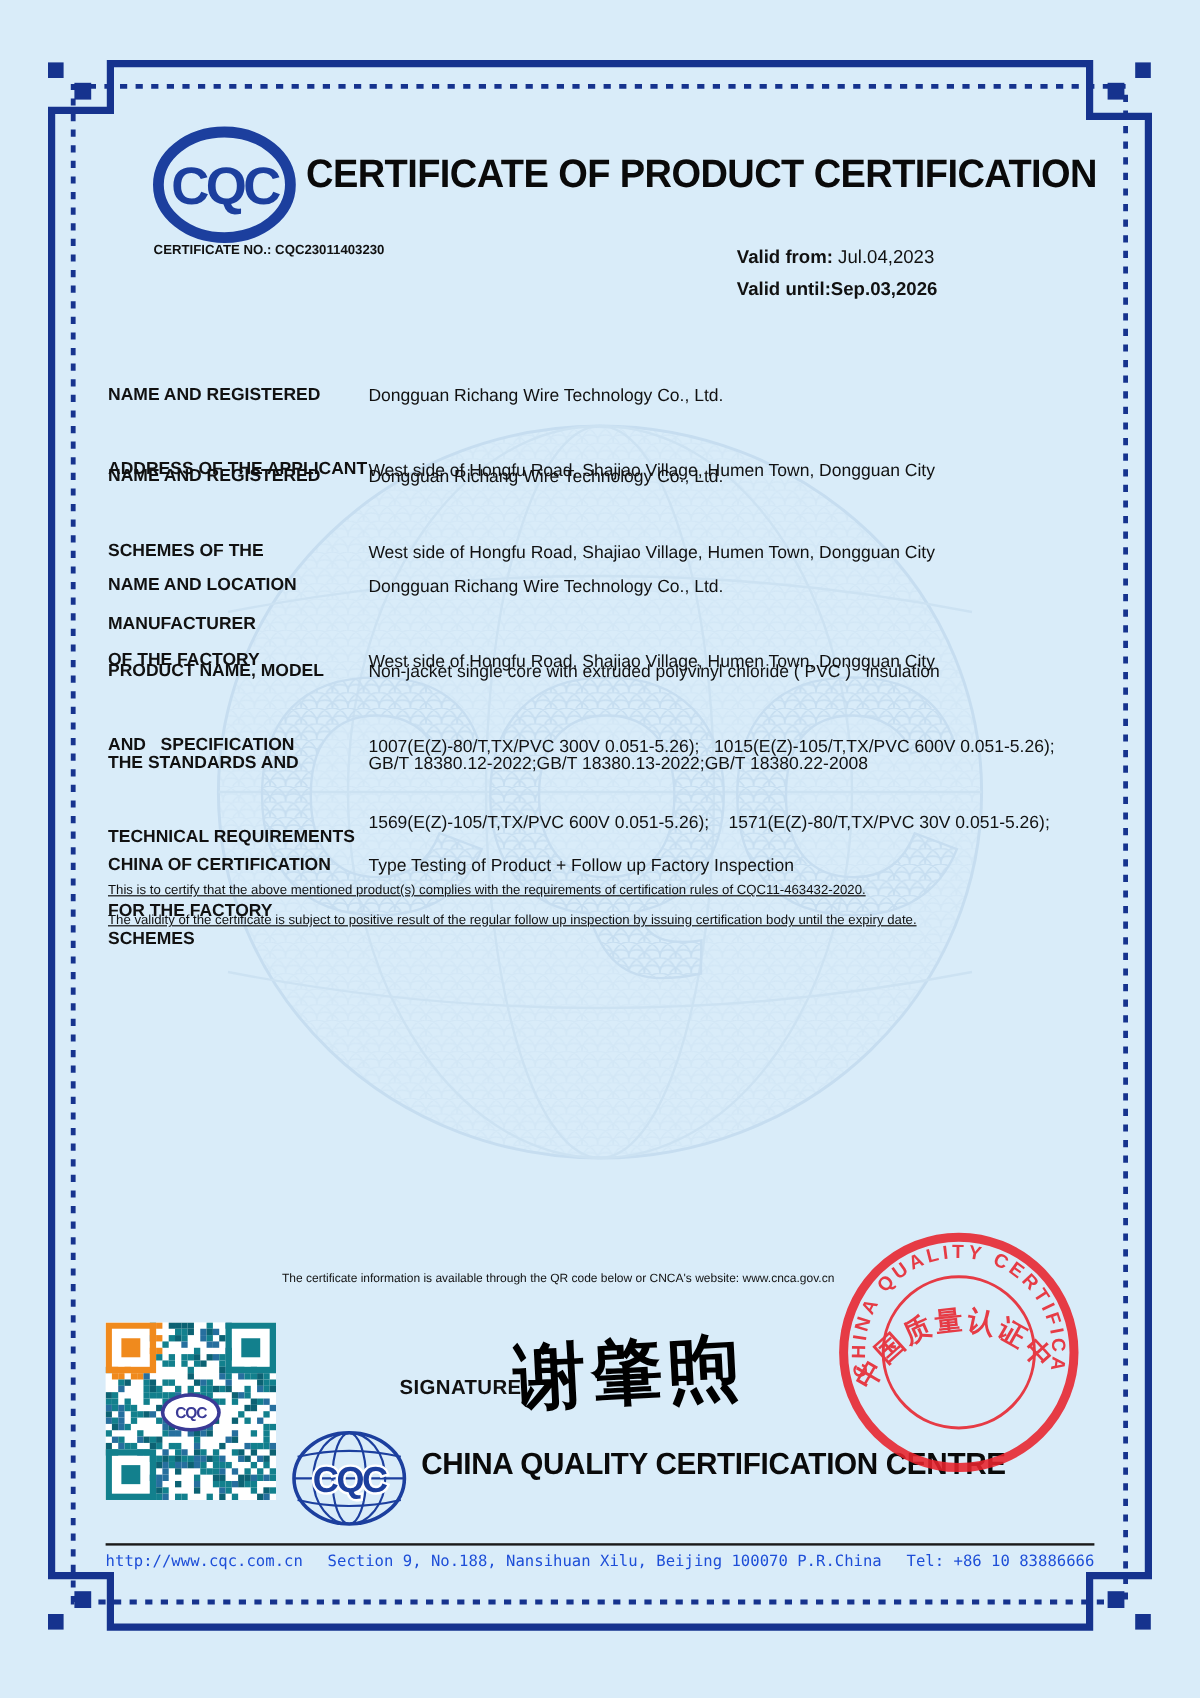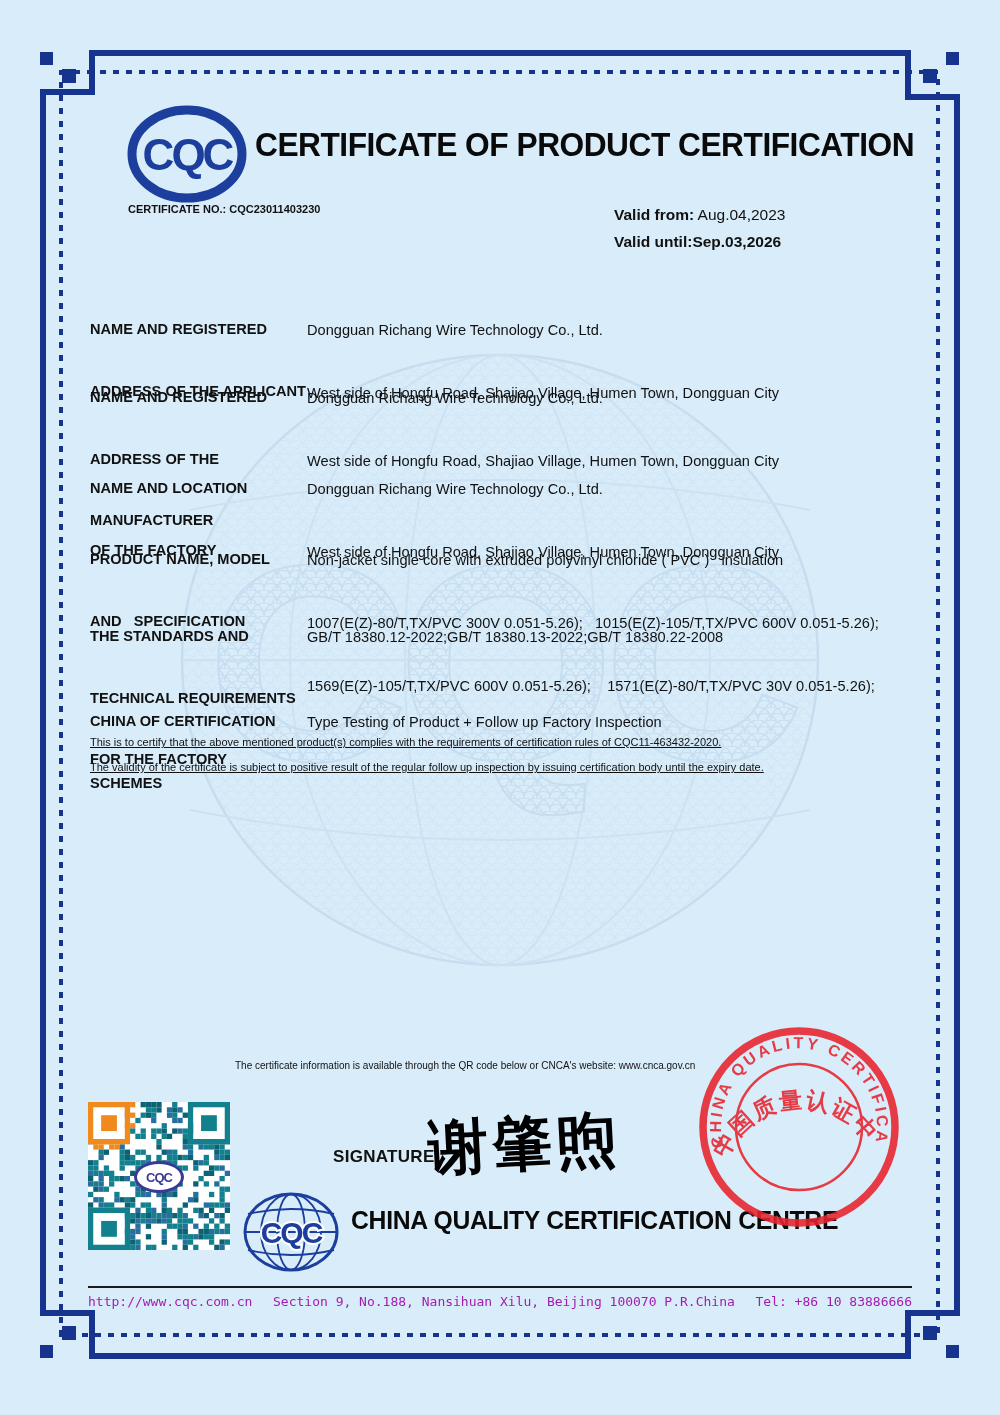--- a/index.html
+++ b/index.html
@@ -47,21 +47,21 @@
     position:absolute;left:351px;top:1206px;z-index:2;
     font-size:25.5px;font-weight:bold;color:#0a0a0a;letter-spacing:-.3px;
     transform:scaleX(.97);transform-origin:left center;white-space:nowrap;
   }
   
   .stamp{position:absolute;left:677px;top:1005px;z-index:6;opacity:.88;}
   
   .footer-rule{position:absolute;left:88px;top:1286px;width:824px;height:2px;background:#1a1a1a;z-index:2;}
   .footer{
     position:absolute;left:88px;top:1294px;width:824px;display:flex;z-index:2;
-    justify-content:space-between;font-family:"DejaVu Sans Mono",monospace;font-size:13px;color:#a21caf;align-items:flex-end;
+    justify-content:space-between;font-family:"DejaVu Sans Mono",monospace;font-size:13px;color:#1d4ed8;align-items:flex-end;
   }
 </style>
 </head>
 <body>
 
 <div class="page">
 
   <svg class="border-svg" width="1000" height="1415" viewBox="0 0 1000 1415">
     <path d="M92 53 H908 V97 H957 V1313 H908 V1356 H92 V1313 H43 V92 H92 Z" fill="none" stroke="#16338e" stroke-width="6"></path>
     <rect x="61" y="72" width="877" height="1263" fill="none" stroke="#16338e" stroke-width="4" stroke-dasharray="6 7"></rect>
@@ -95,39 +95,39 @@
     <ellipse cx="61" cy="50" rx="55" ry="44" fill="none" stroke="#1c3f9e" stroke-width="9"></ellipse>
     <text x="61" y="66" text-anchor="middle" font-family="Liberation Sans, sans-serif" font-weight="bold" font-size="44" letter-spacing="-3" fill="#1c3f9e">CQC</text>
   </svg>
   <div class="title">CERTIFICATE OF PRODUCT CERTIFICATION</div>
 
   <div class="certno">
     <span>CERTIFICATE NO.:</span>
     <span> </span><span>CQC23011403230</span>
   </div>
   <div class="valid">
-    <div><b>Valid from:</b><span> Aug.04,2023</span></div>
+    <div><b>Valid from:</b><span> Jul.04,2023</span></div>
     <div><b>Valid until:</b><b>Sep.03,2026</b></div>
   </div>
 
   <div class="row" style="top:278px">
     <div class="flabel">
       <div>NAME AND REGISTERED</div>
       <div>ADDRESS OF THE APPLICANT</div>
     </div>
     <div class="fvalue">
       <div>Dongguan Richang Wire Technology Co., Ltd.</div>
       <div>West side of Hongfu Road, Shajiao Village, Humen Town, Dongguan City</div>
     </div>
   </div>
 
   <div class="row" style="top:346px">
     <div class="flabel">
       <div>NAME AND REGISTERED</div>
-      <div>ADDRESS OF THE</div>
+      <div>SCHEMES OF THE</div>
       <div>MANUFACTURER</div>
     </div>
     <div class="fvalue">
       <div>Dongguan Richang Wire Technology Co., Ltd.</div>
       <div>West side of Hongfu Road, Shajiao Village, Humen Town, Dongguan City</div>
     </div>
   </div>
 
   <div class="row" style="top:437px">
     <div class="flabel">

